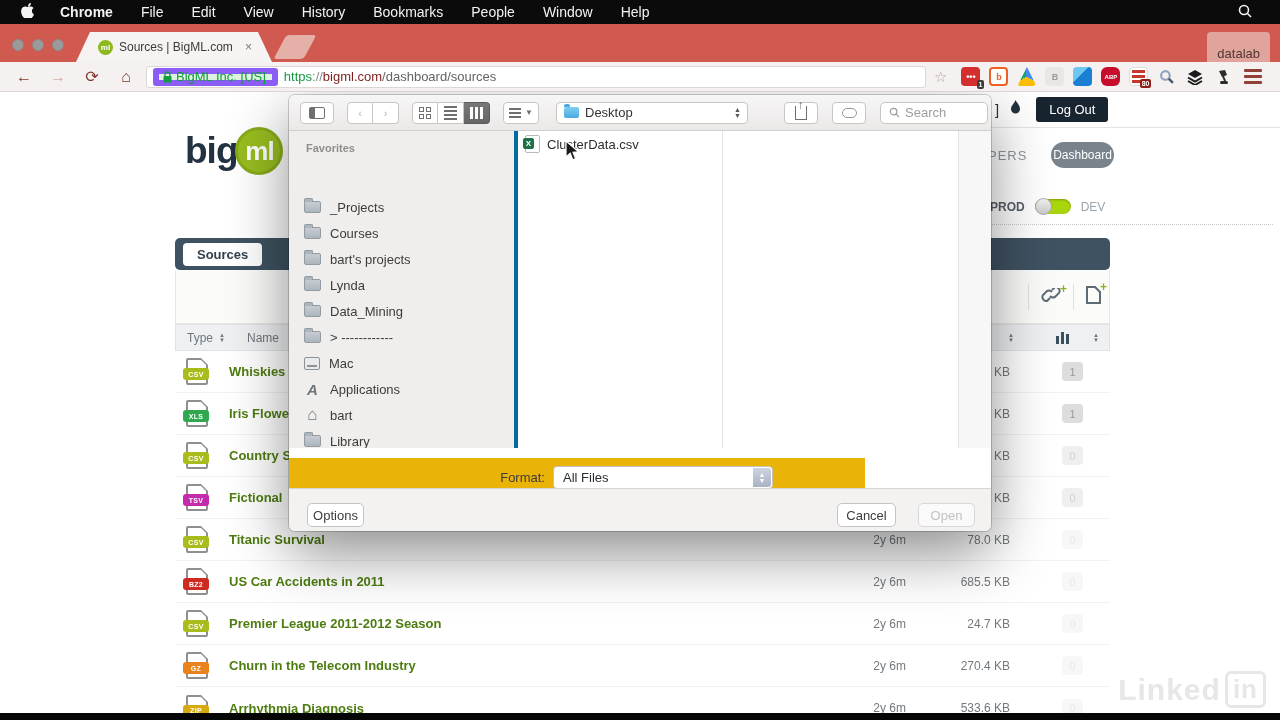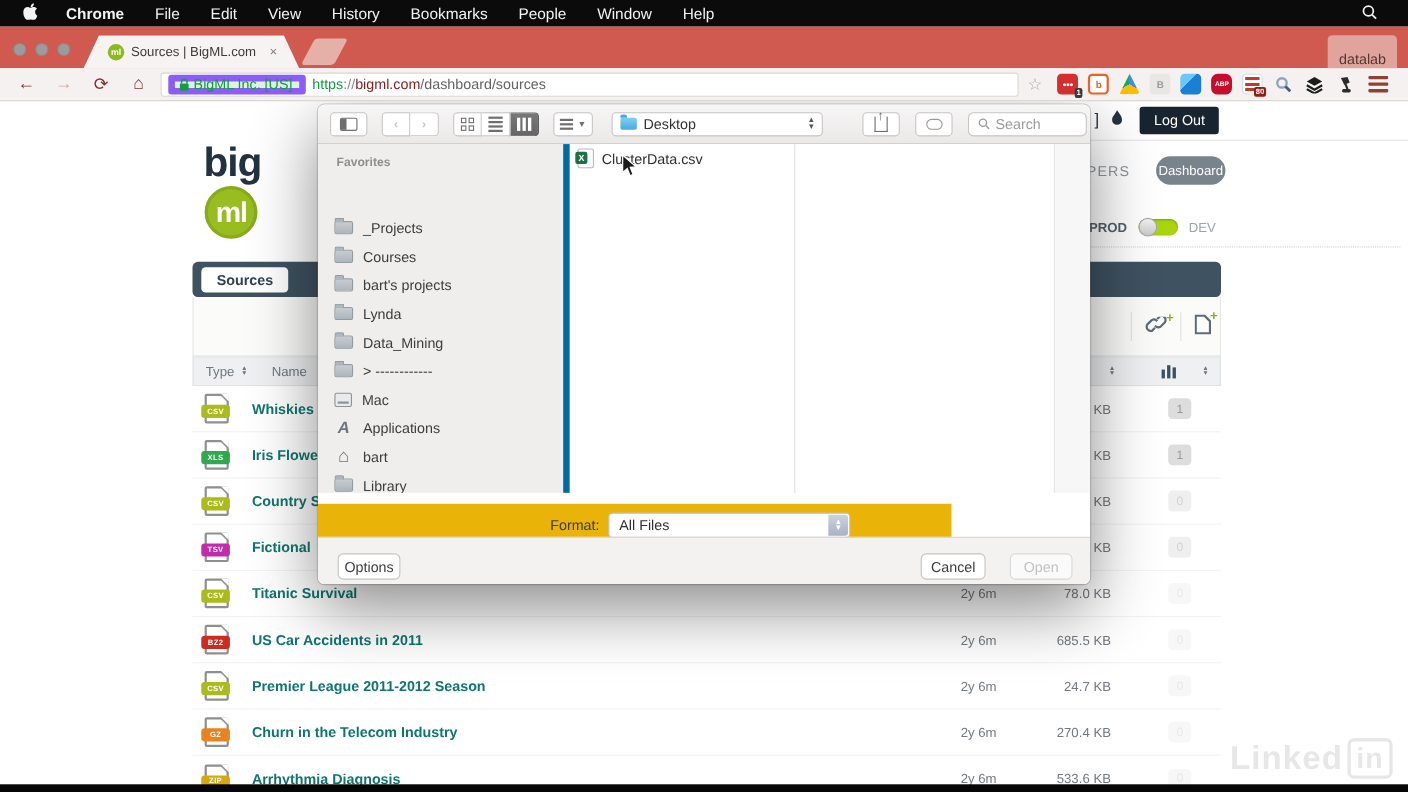--- a/index.html
+++ b/index.html
@@ -36,21 +36,21 @@
   .url-host { color:#7f1d1d; }
   .url-path { color:#636363; }
   .star { color:#b0aaa8; font-size:15px; margin-left:8px; }
   .extrow { display:flex; align-items:center; gap:9px; margin-left:14px; }
   .ext { position:relative; width:19px; height:19px; border-radius:4px; display:flex; align-items:center; justify-content:center; font-size:9px; font-weight:bold; color:#fff; }
   .ext .ebadge { position:absolute; right:-4px; bottom:-3px; background:#3c3c3c; color:#fff; font-size:7px; font-weight:bold; border-radius:2px; padding:0 2px; line-height:9px; }
   .hamburger { margin:0 14px 0 12px; display:flex; flex-direction:column; gap:3px; }
   .hamburger div { width:18px; height:3px; background:#8f4136; border-radius:1px; }
 
   
-  .logo { position:absolute; left:185px; top:127px; z-index:5; display:flex; align-items:center;flex-direction:column; }
+  .logo { position:absolute; left:185px; top:127px; z-index:5; display:flex; align-items:center; }
   .logo .big { font-size:37px; font-weight:bold; color:#233240; letter-spacing:-1px; }
   .logo .mlcircle { width:48px; height:48px; border-radius:50%; background:#97bd20; border:3px solid #88ab1b; color:#fff; font-weight:bold; font-size:26px; display:flex; align-items:center; justify-content:center; margin-left:-2px; letter-spacing:-1px; }
 
   .hdr-right { position:absolute; left:985px; top:92px; width:295px; height:36px; background:#fff; border-bottom:1px solid #e4e4e4; z-index:6; display:flex; align-items:center; }
   .hdr-ic { color:#233240; font-size:15px; margin-left:10px; }
   .logout { margin-left:14px; background:#18242f; color:#fff; font-size:13px; padding:5px 13px; border-radius:3px; }
 
   .pers { position:absolute; left:988px; top:148px; color:#8d959c; font-size:13px; letter-spacing:1px; z-index:5; }
   .dash-pill { position:absolute; left:1051px; top:142px; width:63px; height:26px; background:#79838c; border-radius:13px; color:#fff; font-size:12px; display:flex; align-items:center; justify-content:center; z-index:5; }
 
@@ -73,21 +73,21 @@
 
   .thead { position:absolute; left:175px; top:324px; width:935px; height:27px; background:#eef0f1; border:1px solid #e0e3e5; z-index:4; display:flex; align-items:center; font-size:12px; color:#6d7780; }
   .sorticon { display:inline-flex; flex-direction:column; line-height:5px; font-size:6px; color:#6d7780; margin-left:6px; }
   .barchart-ic { display:inline-flex; align-items:flex-end; gap:2px; }
   .barchart-ic i { width:3px; background:#39505f; display:block; }
 
   .trow { position:absolute; left:175px; width:935px; height:42px; z-index:3; display:flex; align-items:center; border-bottom:1px solid #f2f2f0; }
   .ficon { position:relative; width:22px; height:27px; background:#fff; border:2px solid #8f8f8f; border-radius:2px; margin-left:11px; }
   .ficon:after { content:""; position:absolute; right:-2px; top:-2px; border-style:solid; border-width:0 7px 7px 0; border-color:transparent #fff transparent transparent; filter:drop-shadow(-1px 1px 0 #8f8f8f); }
   .flabel { position:absolute; left:-5px; top:8px; min-width:26px; height:12px; border-radius:3px; color:#fff; font-size:7px; font-weight:bold; display:flex; align-items:center; justify-content:center; padding:0 2px; letter-spacing:.3px; }
-  .rname { margin-left:21px; font-size:13px; font-weight:bold; color:#0f766e; white-space:nowrap; }
+  .rname { margin-left:21px; font-size:13px; font-weight:bold; color:#4d7c0f; white-space:nowrap; }
   .rage { position:absolute; right:204px; font-size:12px; color:#73797e; }
   .rsize { position:absolute; right:100px; font-size:12px; color:#73797e; text-align:right; }
   .rbadge { position:absolute; right:27px; width:21px; height:19px; background:#dddddd; border-radius:4px; color:#999; font-size:11px; display:flex; align-items:center; justify-content:center; }
   .rbadge.faint { opacity:.45; }
   .rbadge.ghost { opacity:.22; }
 
   .watermark { position:absolute; right:14px; bottom:12px; z-index:6; display:flex; align-items:center; gap:4px; color:#e7e7e7; font-size:30px; font-weight:bold; letter-spacing:1px; }
   .watermark .inbox { border:3px solid #e7e7e7; border-radius:6px; padding:0 5px; font-size:26px; }
   .bottombar { position:absolute; left:0; bottom:0; width:1280px; height:7px; background:#060606; z-index:250; }
 
@@ -113,21 +113,21 @@
   .group-ic i { width:12px; height:2px; background:#6f6f6f; display:block; }
   .popup { height:22px; background:#fff; border:1px solid #c8c5c3; border-radius:4px; display:flex; align-items:center; font-size:13px; color:#333; }
   .folder-blue { width:15px; height:11px; background:linear-gradient(#7fd0f2,#4aa9e0); border-radius:2px; position:relative; margin:0 6px 0 7px; }
   .folder-blue:before { content:""; position:absolute; left:0; top:-3px; width:6px; height:3px; background:#4aa9e0; border-radius:2px 2px 0 0; }
   .updown { display:flex; flex-direction:column; line-height:6px; font-size:7px; color:#555; margin-left:auto; margin-right:6px; }
   .share-ic { position:relative; width:12px; height:14px; border:1.5px solid #6f6f6f; border-top:none; }
   .share-ic:before { content:"↑"; position:absolute; left:1.5px; top:-8px; font-size:12px; color:#6f6f6f; background:transparent; }
   .tag-ic { width:15px; height:10px; border:1.5px solid #9a9896; border-radius:5px; }
   .searchbox { height:22px; background:#fff; border:1px solid #c8c5c3; border-radius:5px; display:flex; align-items:center; color:#9c9c9c; font-size:13px; padding:0 8px; gap:5px; }
 
-  .dsidebar { position:absolute; left:0; top:36px; width:229px; height:317px; background:#f0eeec; border-right:6px solid #0369a1; overflow:hidden; }
+  .dsidebar { position:absolute; left:0; top:36px; width:229px; height:317px; background:#f0eeec; border-right:4px solid #0369a1; overflow:hidden; }
   .fav-label { position:absolute; left:17px; top:11px; font-size:11px; font-weight:bold; color:#8e8e8e; }
   .fav-item { position:absolute; left:15px; height:20px; display:flex; align-items:center; gap:9px; font-size:13px; color:#3c3c3c; white-space:nowrap; }
   .folder-gray { width:17px; height:12px; background:linear-gradient(#c6ccd2,#aeb6bd); border:1px solid #939ba2; border-radius:2px; position:relative; flex:0 0 auto; }
   .folder-gray:before { content:""; position:absolute; left:-1px; top:-4px; width:7px; height:3px; background:#aeb6bd; border:1px solid #939ba2; border-bottom:none; border-radius:2px 2px 0 0; }
   .drive-ic { width:16px; height:13px; border:1.5px solid #8d9298; border-radius:2px; position:relative; flex:0 0 auto; background:#e8eaec; }
   .drive-ic:after { content:""; position:absolute; left:2px; right:2px; bottom:1.5px; height:2.5px; background:#8d9298; }
   .app-ic { font-size:15px; color:#6f757c; font-style:italic; font-weight:bold; width:17px; text-align:center; flex:0 0 auto; }
   .home-ic { font-size:17px; color:#6f757c; width:17px; text-align:center; flex:0 0 auto; }
 
   .dfiles { position:absolute; left:229px; top:36px; width:473px; height:317px; background:#fff; }

